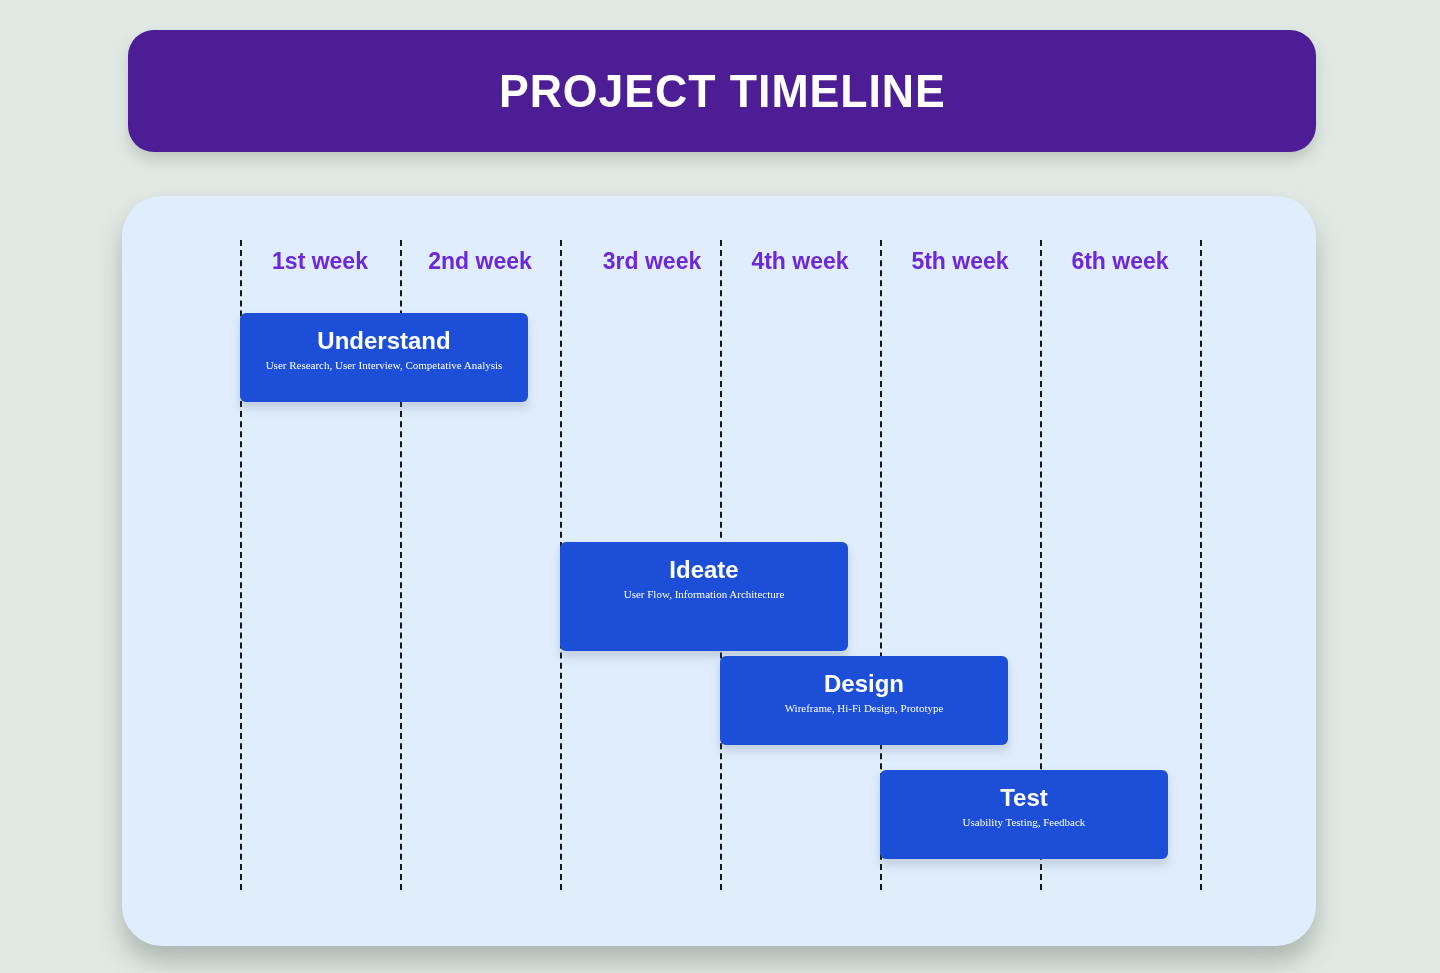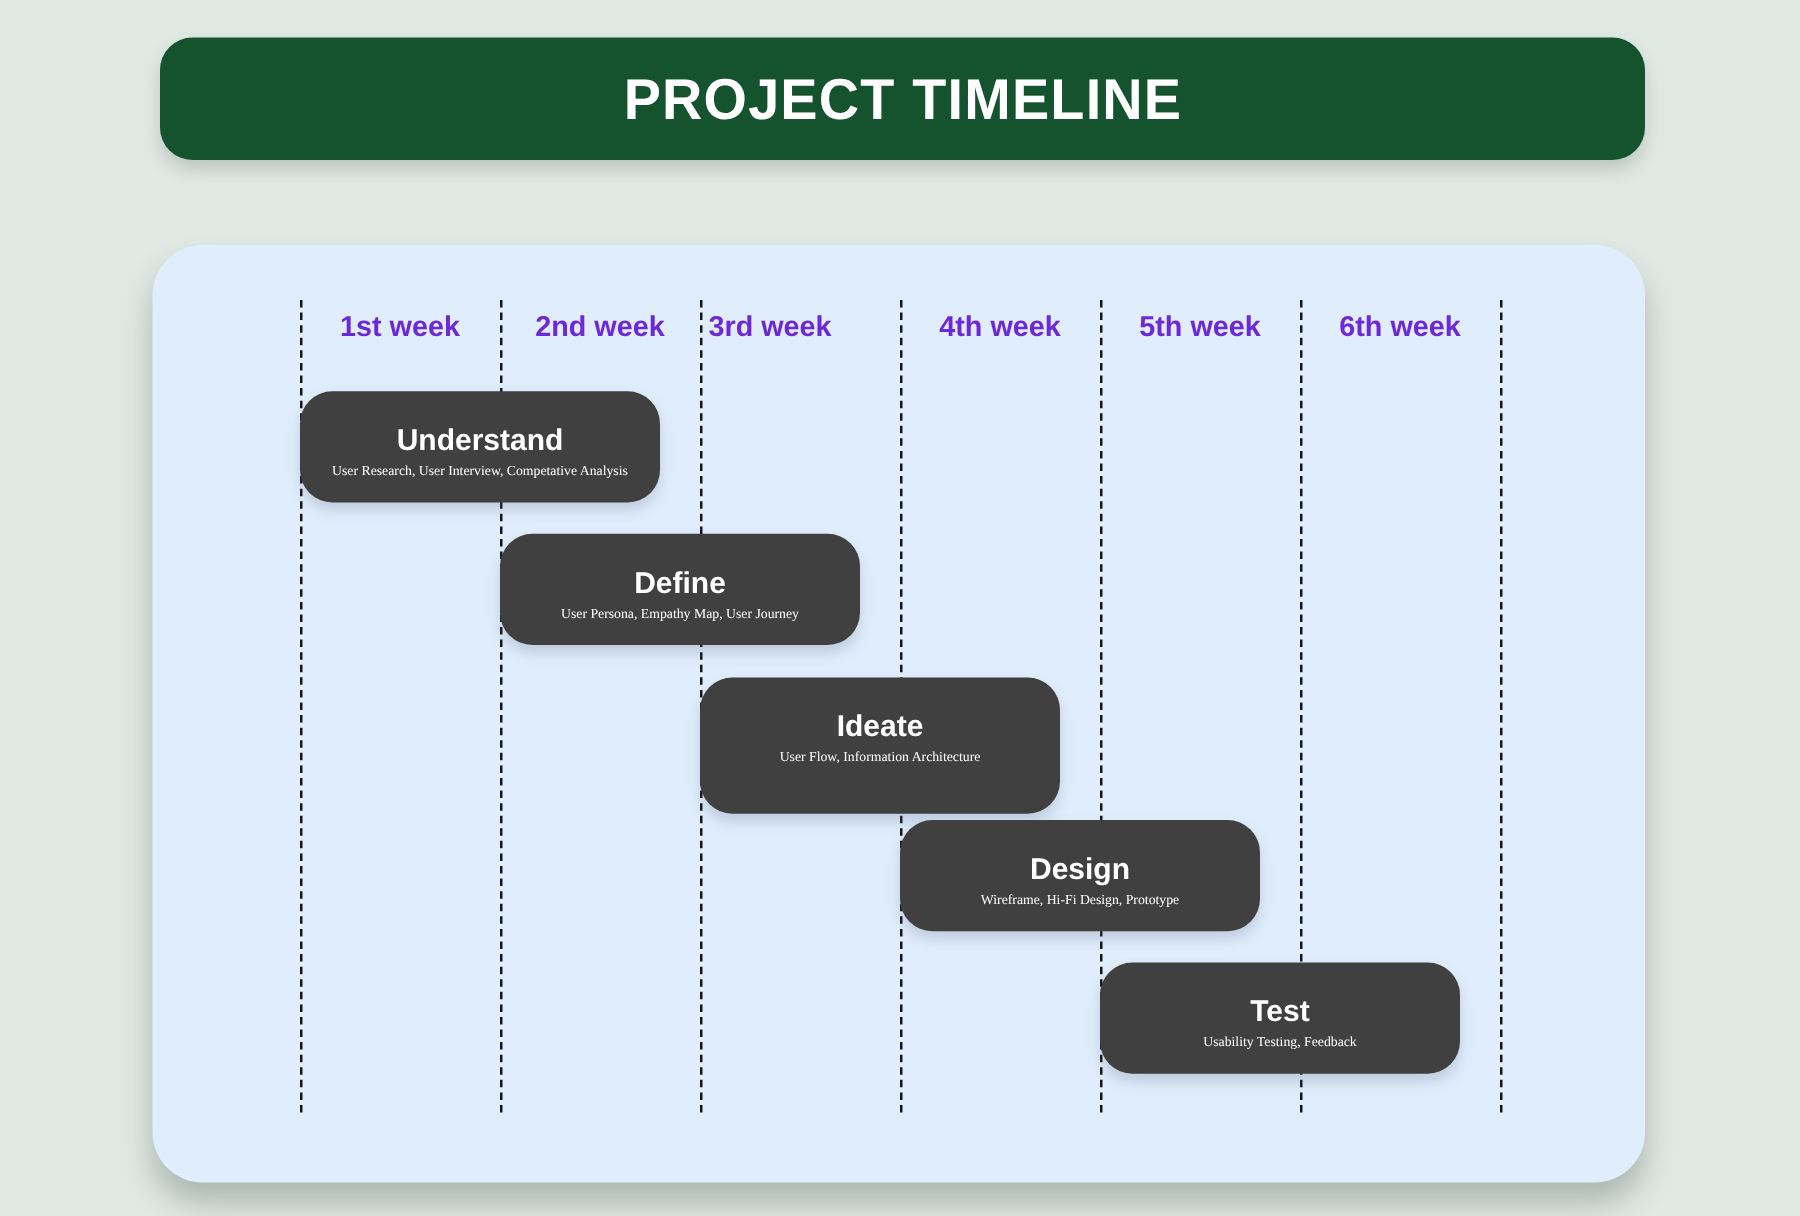--- a/index.html
+++ b/index.html
@@ -16,22 +16,22 @@
   .stage {
     position: relative;
     width: 1440px;
     height: 973px;
   }
   .title-banner {
     position: absolute;
     left: 128px;
     top: 30px;
     width: 1188px;
-    height: 98px;
-    background: #14532d;
+    height: 122px;
+    background: #4c1d95;
     border-radius: 26px;
     display: flex;
     align-items: center;
     justify-content: center;
     box-shadow: 0 8px 14px rgba(125, 140, 133, 0.35);
   }
   .title-banner h1 {
     margin: 0;
     color: #ffffff;
     font-size: 46px;
@@ -66,25 +66,25 @@
     position: absolute;
     top: 52px;
     width: 160px;
     text-align: center;
     font-size: 23px;
     font-weight: bold;
     color: #6d28d9;
   }
   .task-bar {
     position: absolute;
-    background: #404040;
-    border-radius: 26px;
+    background: #1d4ed8;
+    border-radius: 6px;
     color: #ffffff;
     text-align: center;
-    padding-top: 24px;
+    padding-top: 12px;
     box-sizing: border-box;
     box-shadow: 0 6px 10px rgba(90, 110, 140, 0.25);
   }
   .task-title {
     font-size: 24px;
     font-weight: bold;
     line-height: 1.25;
     margin: 1px 0 2px 0;
   }
   .task-details {
@@ -107,31 +107,27 @@
     <div class="grid">
         <div class="gridline" style="left: 118px;"></div>
         <div class="gridline" style="left: 278px;"></div>
         <div class="gridline" style="left: 438px;"></div>
         <div class="gridline" style="left: 598px;"></div>
         <div class="gridline" style="left: 758px;"></div>
         <div class="gridline" style="left: 918px;"></div>
         <div class="gridline" style="left: 1078px;"></div>
         <div class="week-label" style="left: 118px;">1st week</div>
         <div class="week-label" style="left: 278px;">2nd week</div>
-        <div class="week-label" style="left: 414px;">3rd week</div>
+        <div class="week-label" style="left: 450px;">3rd week</div>
         <div class="week-label" style="left: 598px;">4th week</div>
         <div class="week-label" style="left: 758px;">5th week</div>
         <div class="week-label" style="left: 918px;">6th week</div>
         <div class="task-bar" style="left: 118px; top: 117px; width: 288px; height: 89px;">
           <div class="task-title">Understand</div>
           <div class="task-details">User Research, User Interview, Competative Analysis</div>
-        </div>
-        <div class="task-bar" style="left: 278px; top: 231px; width: 288px; height: 89px;">
-          <div class="task-title">Define</div>
-          <div class="task-details">User Persona, Empathy Map, User Journey</div>
         </div>
         <div class="task-bar" style="left: 438px; top: 346px; width: 288px; height: 109px;">
           <div class="task-title">Ideate</div>
           <div class="task-details">User Flow, Information Architecture</div>
         </div>
         <div class="task-bar" style="left: 758px; top: 574px; width: 288px; height: 89px;">
           <div class="task-title">Test</div>
           <div class="task-details">Usability Testing, Feedback</div>
         </div>
         <div class="task-bar" style="left: 598px; top: 460px; width: 288px; height: 89px;">

